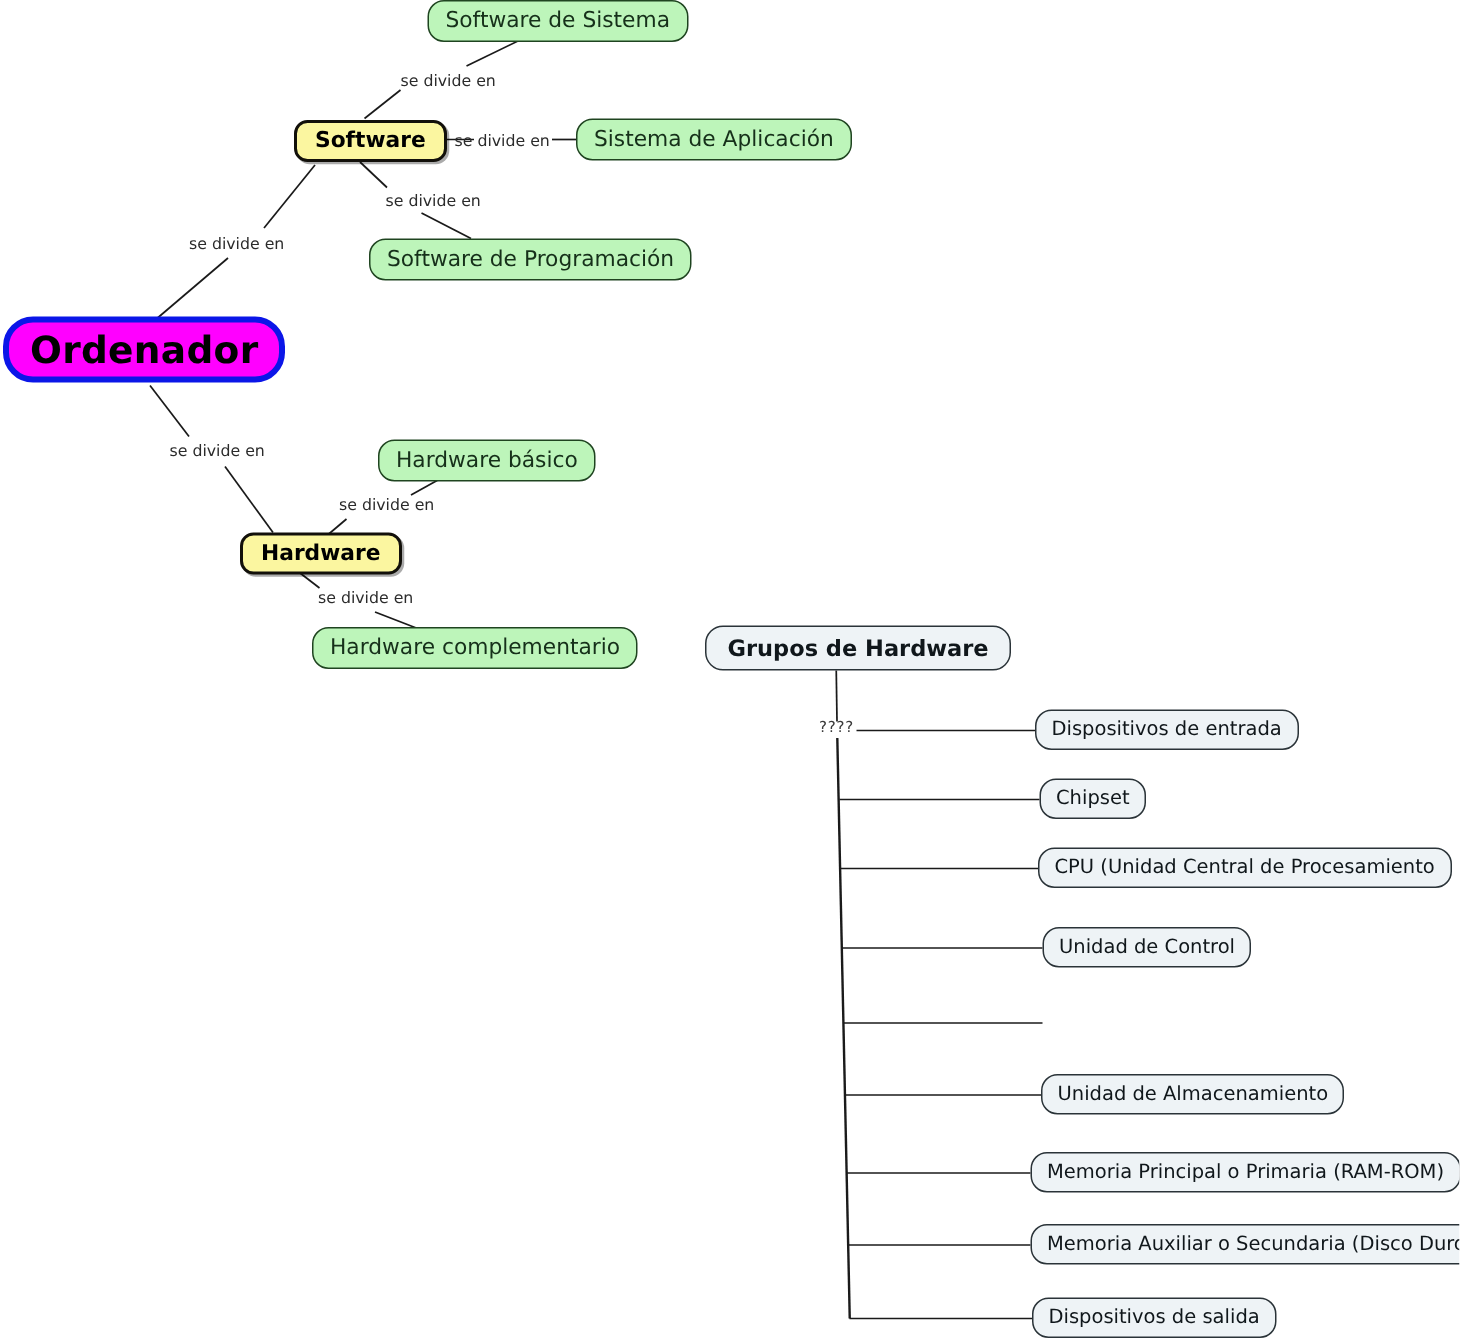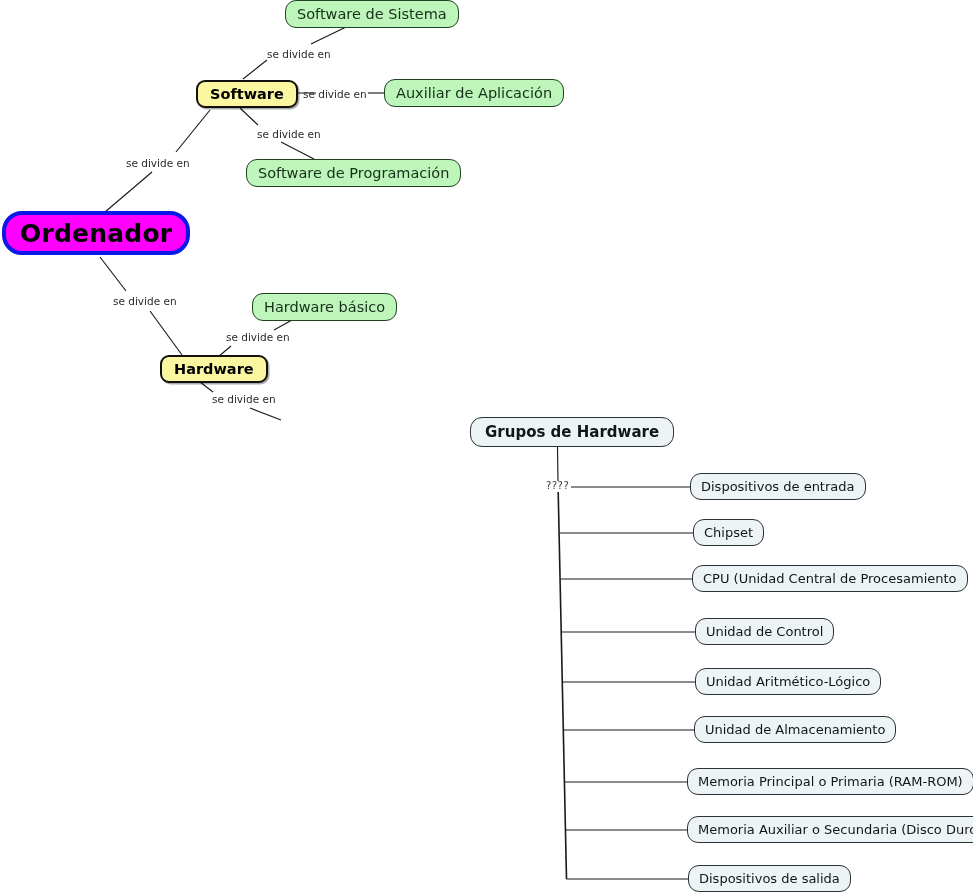--- a/index.html
+++ b/index.html
@@ -168,42 +168,42 @@
   <div class="edge-label" style="left:226px; top:332px;">se divide en</div>
 
   <div class="edge-label" style="left:212px; top:394px;">se divide en</div>
 
   <div class="edge-label qmark" style="left:546px; top:481px;">????</div>
 
   <div class="node green" style="left:285px; top:0px;">Software de Sistema</div>
 
   <div class="node yellow" style="left:196px; top:80px;">Software</div>
 
-  <div class="node green" style="left:384px; top:79px;">Auxiliar de Aplicación</div>
+  <div class="node green" style="left:384px; top:79px;">Sistema de Aplicación</div>
 
   <div class="node green" style="left:246px; top:159px;">Software de Programación</div>
 
   <div class="node magenta" style="left:2px; top:211px;">Ordenador</div>
 
   <div class="node green" style="left:252px; top:293px;">Hardware básico</div>
 
   <div class="node yellow" style="left:160px; top:355px;">Hardware</div>
 
+  <div class="node green" style="left:208px; top:418px;">Hardware complementario</div>
 
   <div class="node pale bold" style="left:470px; top:417px;">Grupos de Hardware</div>
 
   <div class="node pale" style="left:690px; top:473px;">Dispositivos de entrada</div>
 
   <div class="node pale" style="left:693px; top:519px;">Chipset</div>
 
   <div class="node pale" style="left:692px; top:565px;">CPU (Unidad Central de Procesamiento</div>
 
   <div class="node pale" style="left:695px; top:618px;">Unidad de Control</div>
 
-  <div class="node pale" style="left:695px; top:668px;">Unidad Aritmético-Lógico</div>
 
   <div class="node pale" style="left:694px; top:716px;">Unidad de Almacenamiento</div>
 
   <div class="node pale" style="left:687px; top:768px;">Memoria Principal o Primaria (RAM-ROM)</div>
 
   <div class="node pale" style="left:687px; top:816px;">Memoria Auxiliar o Secundaria (Disco Duro)</div>
 
   <div class="node pale" style="left:688px; top:865px;">Dispositivos de salida</div>
 
 </div>

